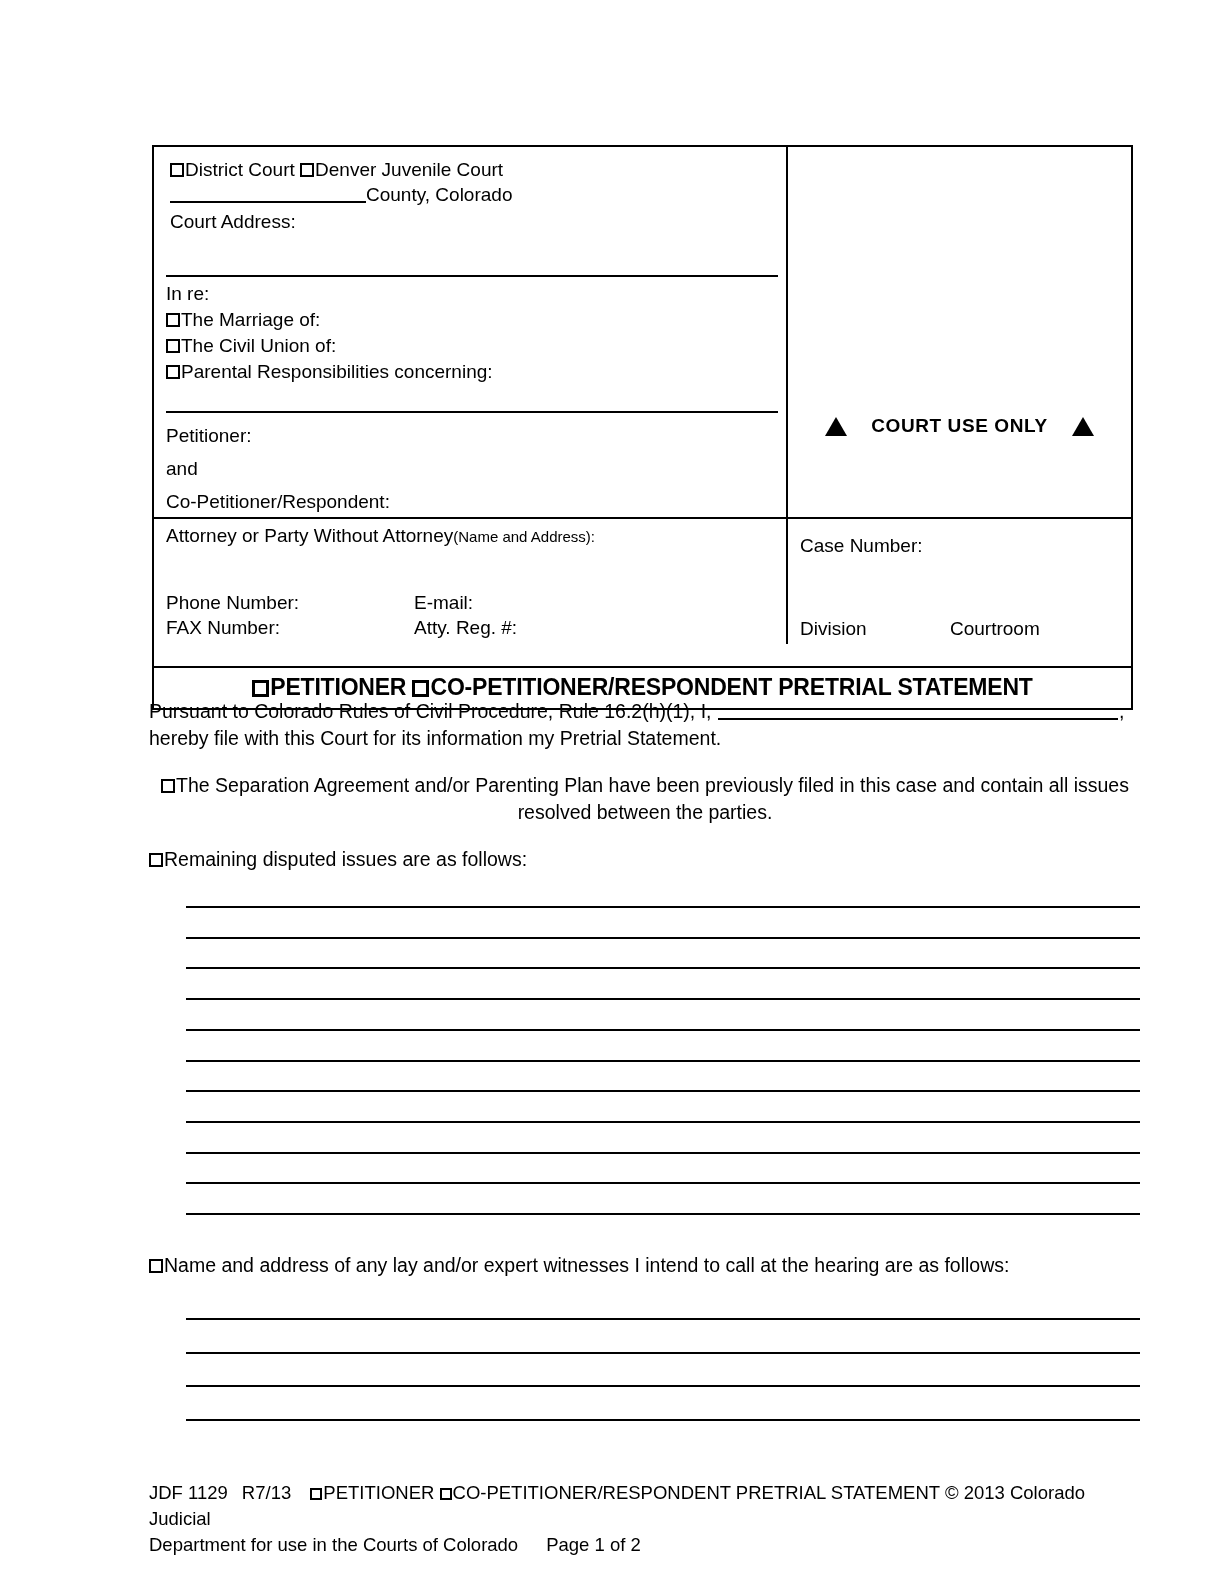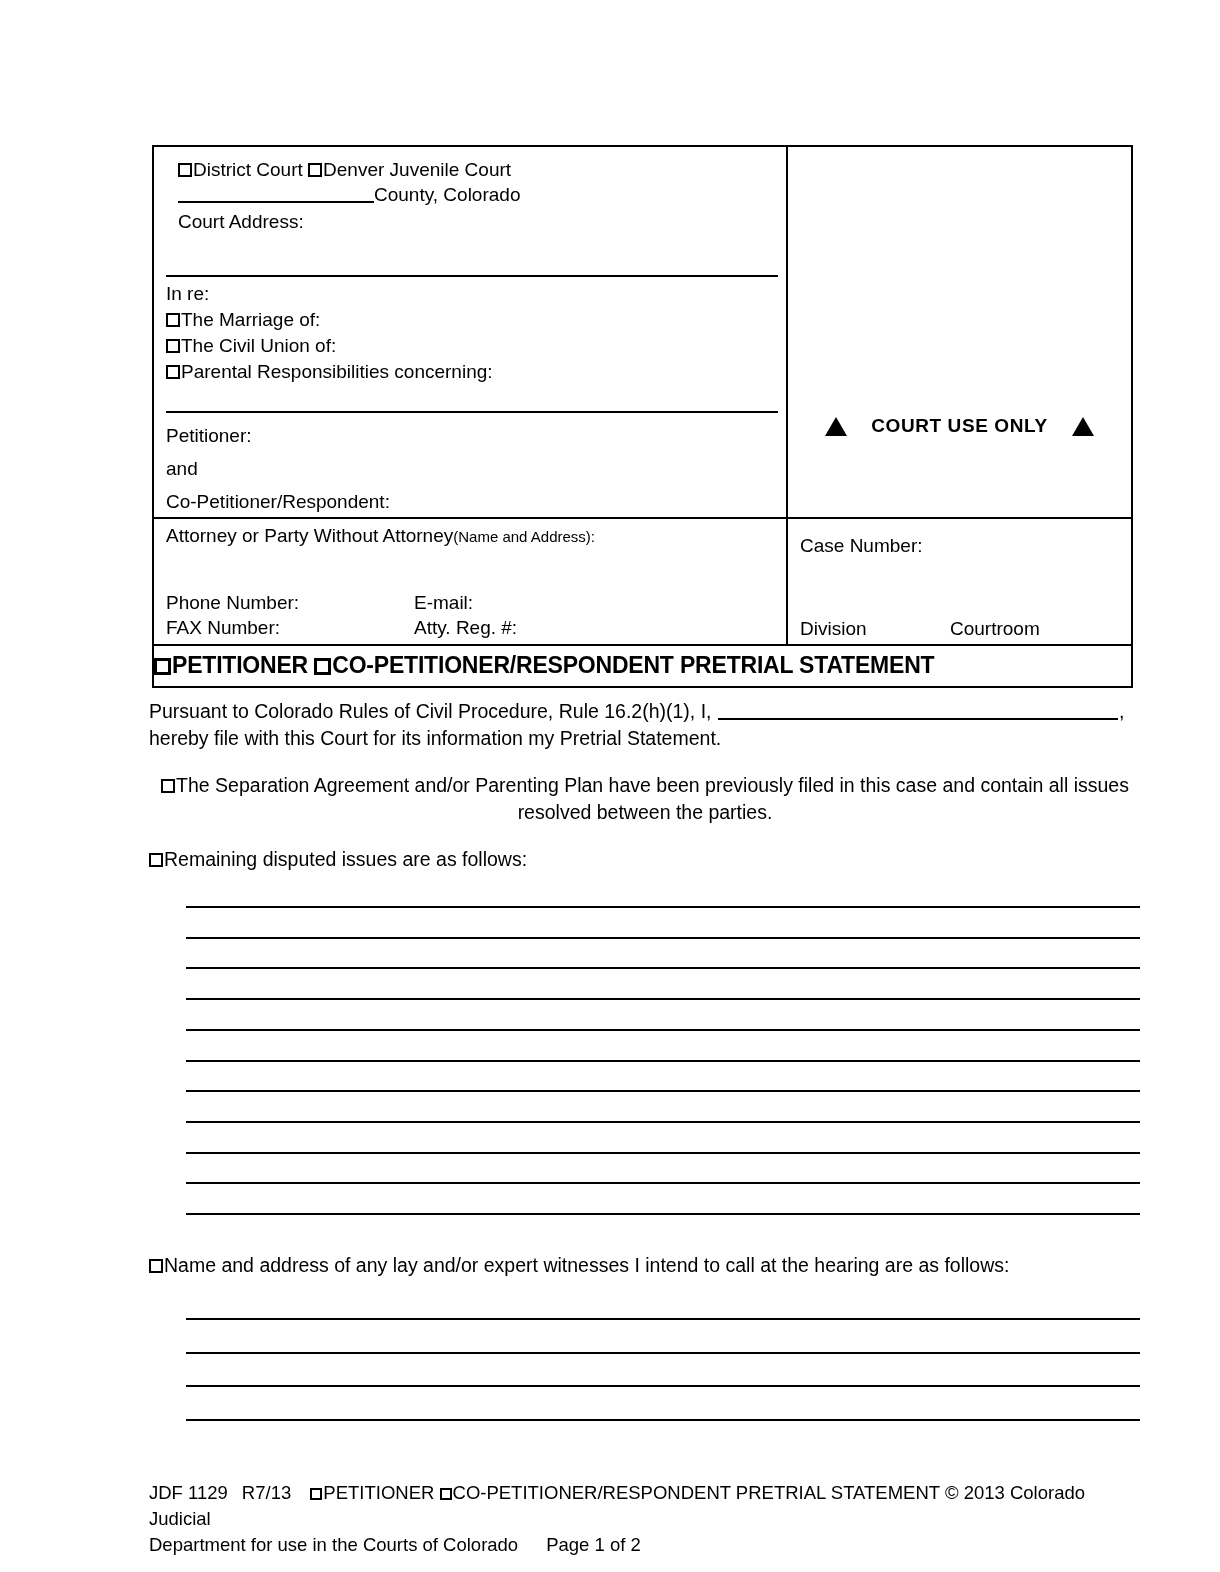--- a/index.html
+++ b/index.html
@@ -69,21 +69,21 @@
     border-right: 2px solid #000;
     position: relative;
   }
   .cap-right {
     flex: 1;
     box-sizing: border-box;
     position: relative;
   }
 
   .cap-block-court {
-    padding: 10px 10px 0 24px;
+    padding: 10px 10px 0 16px;
     height: 128px;
     box-sizing: border-box;
     font-size: 19px;
     line-height: 25px;
   }
   .court-line1 { white-space: nowrap; }
   .court-line2 { margin-top: 0; white-space: nowrap; }
   .blankfill {
     display: inline-block;
     border-bottom: 2px solid #000;
@@ -173,25 +173,27 @@
     font-size: 19px;
   }
   .case-bottom .d1 { width: 150px; }
 
   .caption-divider {
     border-top: 2px solid #000;
   }
 
   .title-bar {
     border-top: 2px solid #000;
+    text-align: center;
     font-size: 23px;
     font-weight: bold;
     padding: 6px 0 7px 0;
     letter-spacing: -0.2px;
     white-space: nowrap;
+    margin-top: 22px;
   }
 
   
   .body-text {
     position: absolute;
     font-size: 19.5px;
     line-height: 27px;
   }
 
   #para-pursuant {

